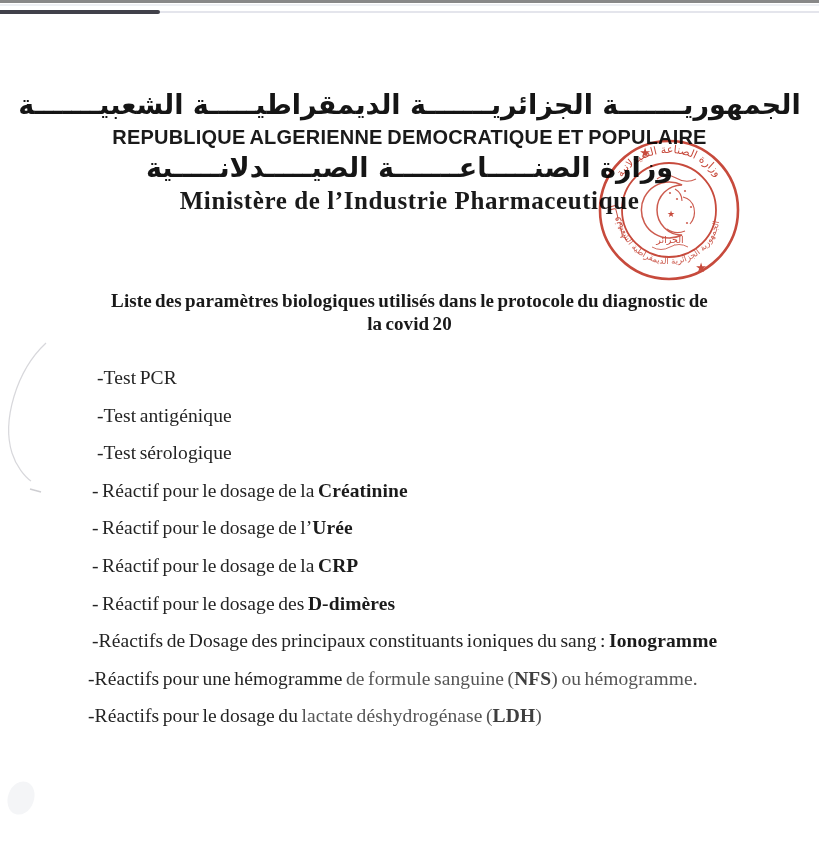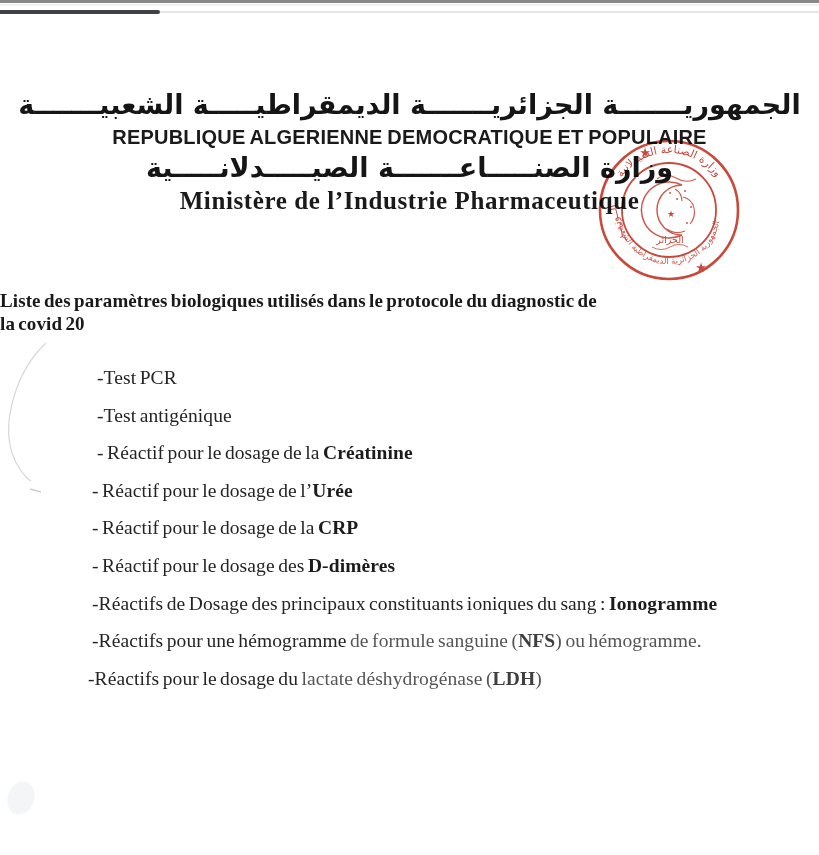--- a/index.html
+++ b/index.html
@@ -40,21 +40,21 @@
 
   
   .stamp{
     position:absolute;left:597px;top:130px;width:150px;height:154px;
     mix-blend-mode:multiply;opacity:0.92;z-index:5;
   }
   .stamp svg{width:100%;height:100%;}
 
   
   .doc-title{
-    position:absolute;top:287px;left:0;width:100%;text-align:left;
+    position:absolute;top:287px;left:0;width:100%;text-align:center;
     font-weight:700;font-size:19px;line-height:22.5px;
     word-spacing:-1.5px;letter-spacing:0.1px;color:#191919;
   }
 
   
   .doc-list{position:absolute;top:363px;left:88px;width:680px;}
   .list-item{
     height:37.6px;
     font-size:19.5px;line-height:24px;
     word-spacing:-1.5px;letter-spacing:0.1px;
@@ -132,20 +132,23 @@
   <div class="doc-list">
 
       <div class="list-item">
         <span><span class="">-Test PCR</span></span>
       </div>
 
       <div class="list-item">
         <span><span class="">-Test antigénique</span></span>
       </div>
 
+      <div class="list-item">
+        <span><span class="">-Test sérologique</span></span>
+      </div>
 
 
       <div class="list-item">
         <span><span class="">- Réactif pour le dosage de la </span><span class="seg-bold ">Créatinine</span></span>
       </div>
 
       <div class="list-item">
         <span><span class="">- Réactif pour le dosage de l’</span><span class="seg-bold ">Urée</span></span>
       </div>
 

